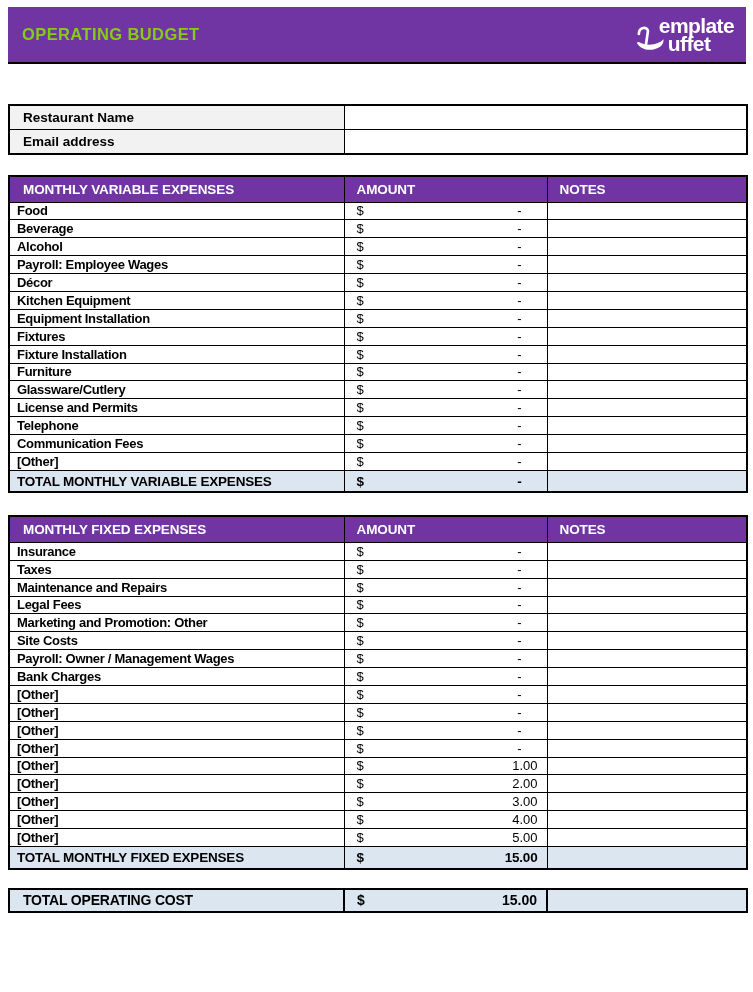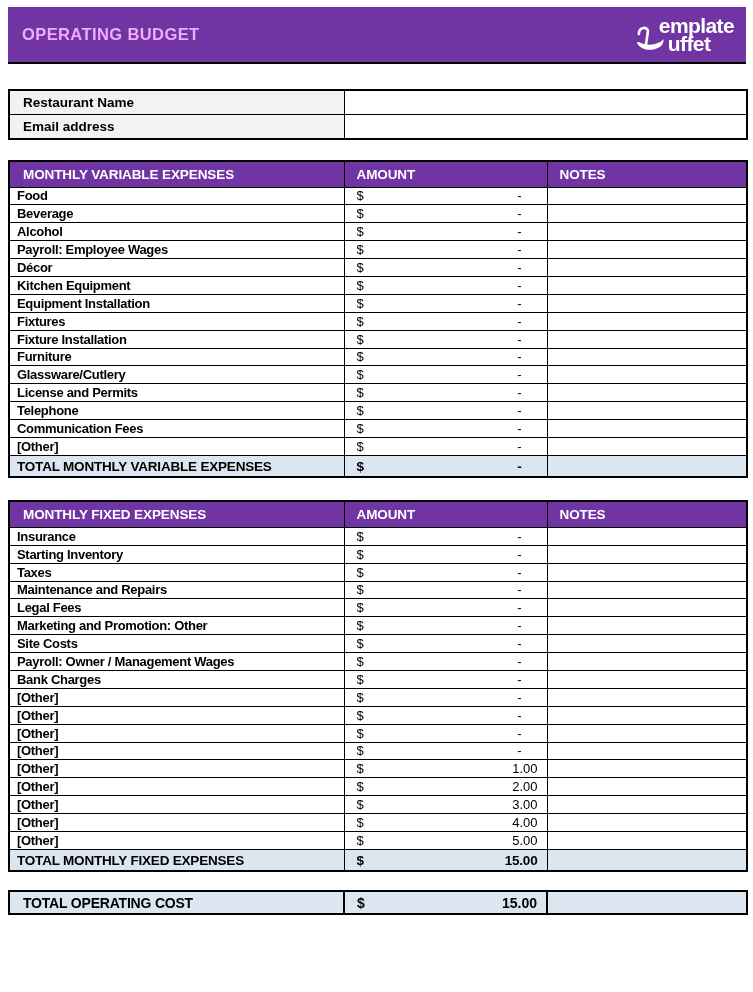--- a/index.html
+++ b/index.html
@@ -24,21 +24,21 @@
     border-bottom: 2px solid #000;
     display: flex;
     align-items: center;
     justify-content: space-between;
     padding: 0 12px 0 14px;
   }
   .banner h1 {
     margin: 0;
     font-size: 16.5px;
     font-weight: bold;
-    color: #f0abfc;
+    color: #84cc16;
     letter-spacing: 0.4px;
   }
   .logo { display: flex; align-items: center; height: 54px; }
   .logo svg { width: 32px; height: 52px; margin-right: -6px; }
   .logo-text {
     display: flex; flex-direction: column;
     color: #fff; font-weight: bold;
     font-size: 21px; line-height: 17.5px;
     letter-spacing: -0.6px;
   }
@@ -49,21 +49,21 @@
     border-collapse: collapse;
     table-layout: fixed;
     margin-left: 8px;
     width: 738px;
   }
   col.c-label  { width: 335px; }
   col.c-amount { width: 203px; }
   col.c-notes  { width: 200px; }
 
   
-  .form-table { margin-top: 25px; border: 2px solid #000; }
+  .form-table { margin-top: 40px; border: 2px solid #000; }
   .form-table td { border: 1.5px solid #000; height: 24.5px; }
   .form-table td.flabel {
     background: var(--fgray);
     font-weight: bold;
     font-size: 13.5px;
     padding-left: 13px;
   }
   .form-table td.fvalue { background: #fff; }
 
   
@@ -346,30 +346,20 @@
   <thead>
     <tr>
       <th class="t-title">MONTHLY FIXED EXPENSES</th>
       <th>AMOUNT</th>
       <th>NOTES</th>
     </tr>
   </thead>
   <tbody>
       <tr>
         <td class="label">Insurance</td>
-        <td class="amount">
-          <div class="amt-wrap">
-            <span class="cur">$</span>
-            <span class="val dash">-</span>
-          </div>
-        </td>
-        <td class="notes"></td>
-      </tr>
-      <tr>
-        <td class="label">Starting Inventory</td>
         <td class="amount">
           <div class="amt-wrap">
             <span class="cur">$</span>
             <span class="val dash">-</span>
           </div>
         </td>
         <td class="notes"></td>
       </tr>
       <tr>
         <td class="label">Taxes</td>

